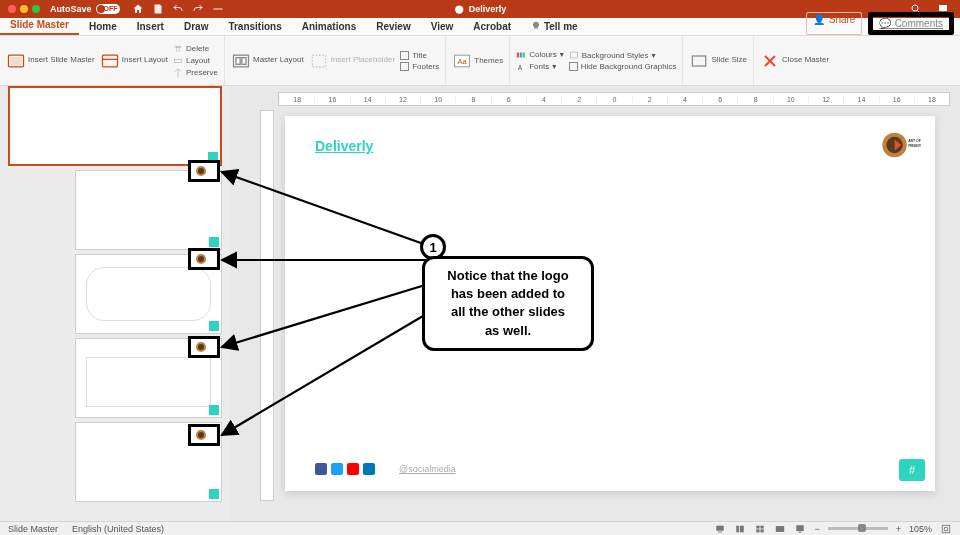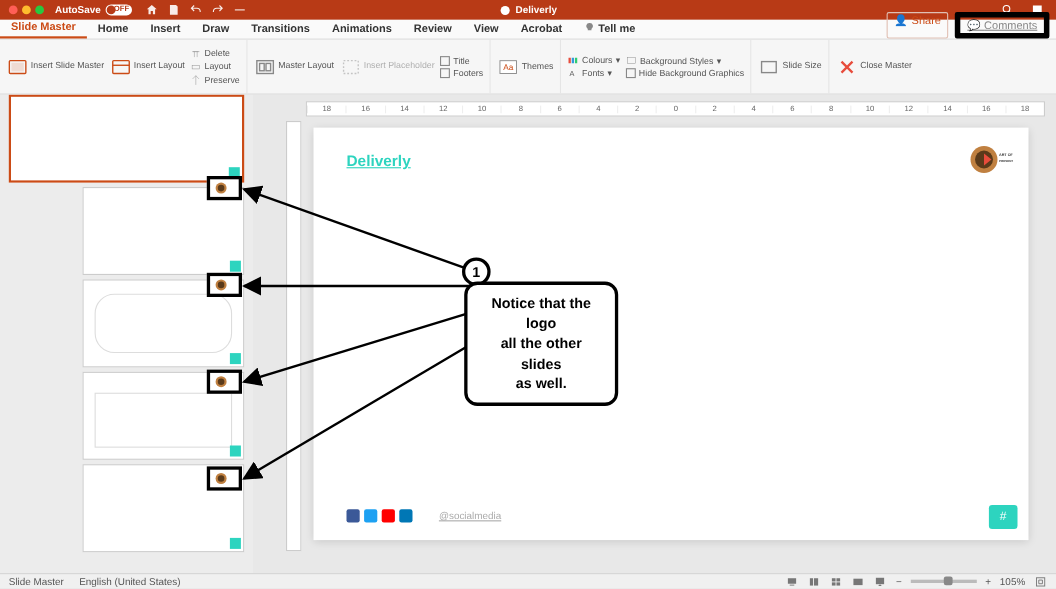--- a/index.html
+++ b/index.html
@@ -335,22 +335,23 @@
   </defs>
   <line x1="432" y1="247" x2="222" y2="172" stroke="#000" stroke-width="2.2" marker-end="url(#arrowhead)"></line>
   <line x1="432" y1="260" x2="222" y2="260" stroke="#000" stroke-width="2.2" marker-end="url(#arrowhead)"></line>
   <line x1="435" y1="282" x2="222" y2="347" stroke="#000" stroke-width="2.2" marker-end="url(#arrowhead)"></line>
   <line x1="450" y1="300" x2="222" y2="435" stroke="#000" stroke-width="2.2" marker-end="url(#arrowhead)"></line>
 </svg>
 
 <div class="annotation-num" style="left:420px;top:234px">
   <span>1</span>
 </div>
-<div class="annotation-box" style="left:422px;top:256px;width:140px">
+<div class="annotation-box" style="left:422px;top:256px;width:172px">
   <div>Notice that the logo</div>
+  <div>has been added to</div>
   <div>all the other slides</div>
   <div>as well.</div>
 </div>
 
 <svg style="position:absolute;left:195px;top:165px" width="18" height="12">
     <circle cx="6" cy="6" r="5" fill="#c08040"></circle>
     <circle cx="6" cy="6" r="3" fill="#5a3a1a"></circle>
   </svg>
 <svg style="position:absolute;left:195px;top:253px" width="18" height="12">
     <circle cx="6" cy="6" r="5" fill="#c08040"></circle>

